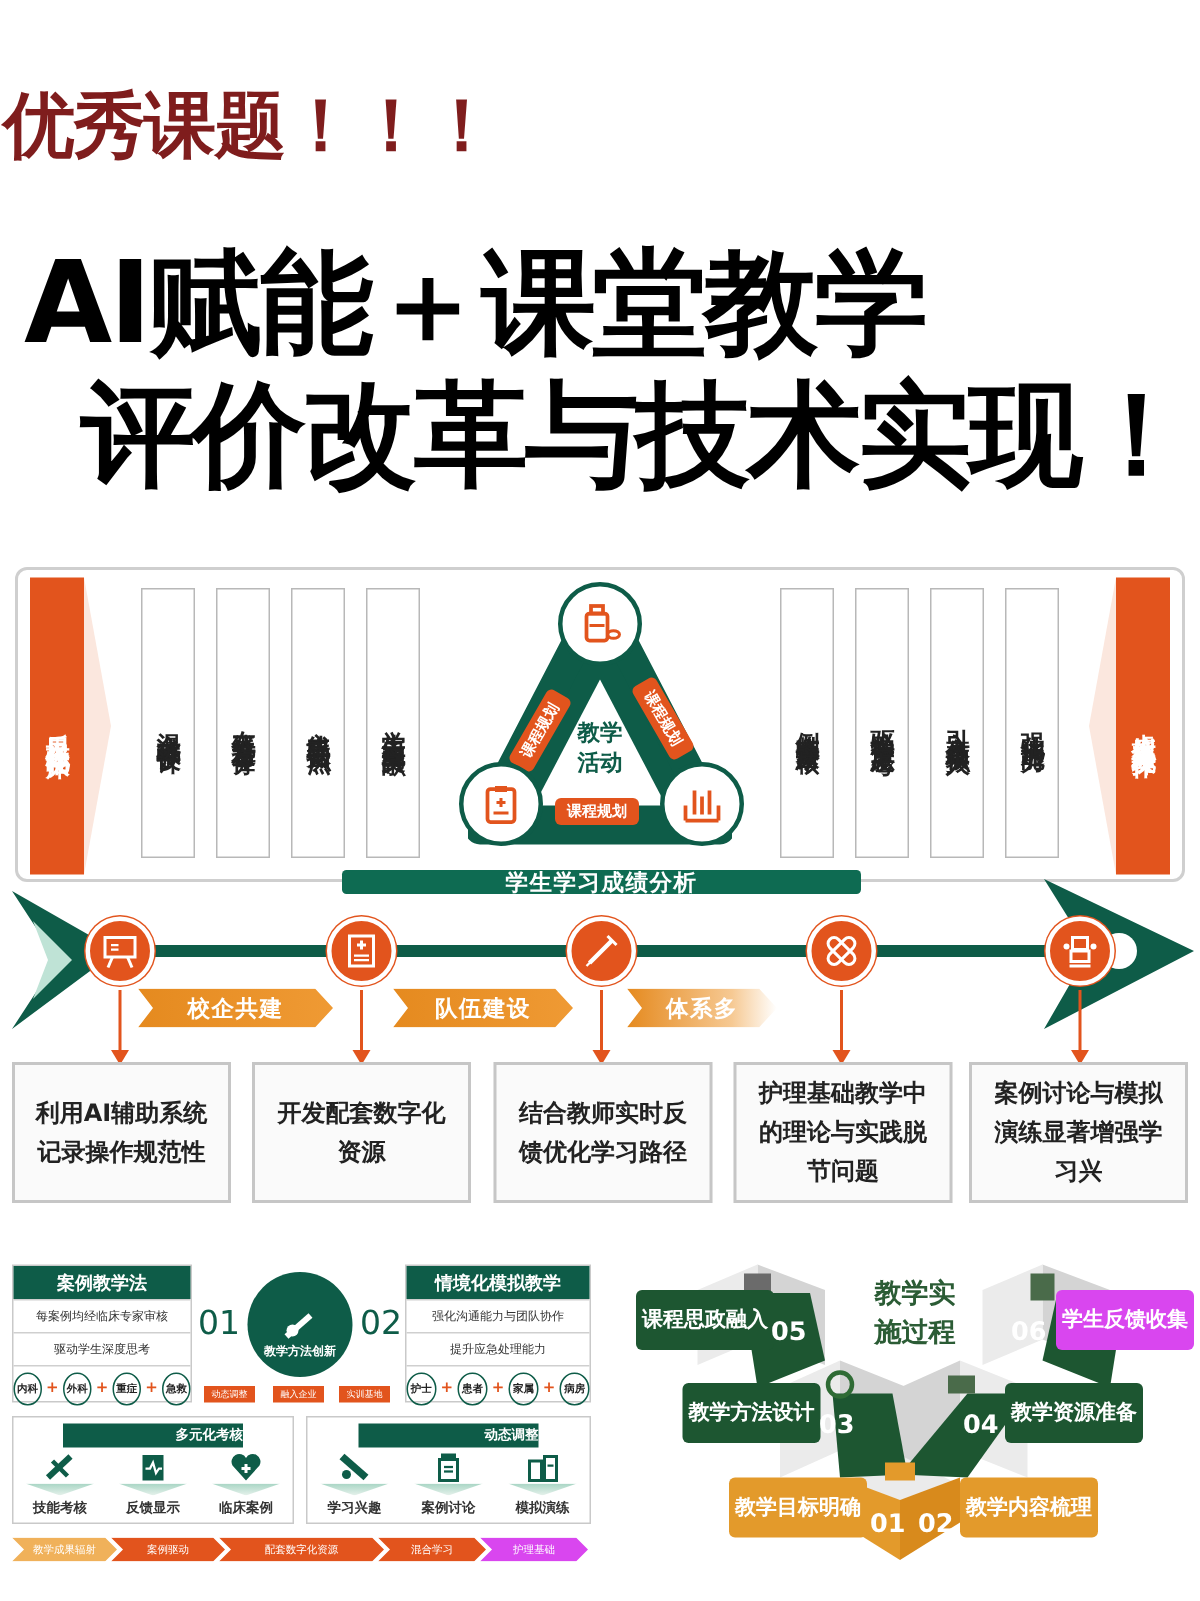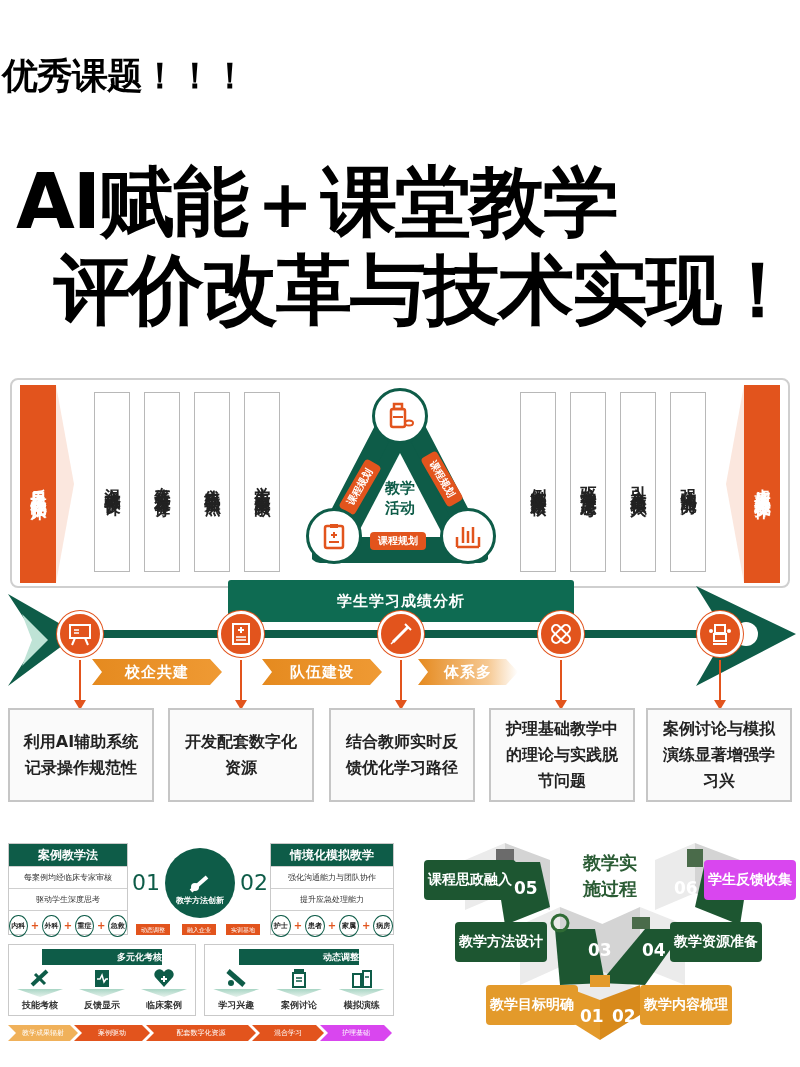--- a/index.html
+++ b/index.html
@@ -1,38 +1,38 @@
 <!DOCTYPE html>
 <html><head>
 <meta charset="utf-8">
 <style>
   * { box-sizing: border-box; margin: 0; padding: 0; }
   html, body { width: 800px; height: 1067px; background: #ffffff; overflow: hidden; }
   body { position: relative; font-family: "DejaVu Sans", sans-serif; color: #222; }
   .abs { position: absolute; }
 
   
-  .tag-line { left: 2px; top: 52px; font-family: "DejaVu Serif", serif; font-weight: bold; font-size: 36px; color: #000000; letter-spacing: -1px; white-space: nowrap; }
+  .tag-line { left: 2px; top: 52px; font-family: "DejaVu Serif", serif; font-weight: bold; font-size: 48px; color: #7f1d1d; letter-spacing: -1px; white-space: nowrap; }
   .headline { font-family: "DejaVu Sans", sans-serif; font-weight: bold; color: #000; white-space: nowrap; letter-spacing: -2px; margin-left: 16px; }
   .headline.l1 { left: 0; top: 152px; font-size: 76px; }
   .headline.l2 { left: 38px; top: 240px; font-size: 76px; }
 
   
   .panel { left: 10px; top: 378px; width: 780px; height: 210px; border: 2px solid #cfcfcf; border-radius: 8px; background: #fff; }
   .side-bar { width: 36px; top: 385px; height: 198px; background: #e2541d; color: #fff; font-weight: bold; font-size: 16px; writing-mode: vertical-rl; text-orientation: upright; display: flex; align-items: center; justify-content: center; letter-spacing: 2px; }
   .side-chev { top: 385px; width: 0; height: 0; border-top: 99px solid transparent; border-bottom: 99px solid transparent; opacity: 0.35; }
   .vcard { top: 392px; width: 36px; height: 180px; border: 1.5px solid #b8b8b8; background: #fff; writing-mode: vertical-rl; text-orientation: upright; display: flex; align-items: center; justify-content: center; font-weight: bold; font-size: 16px; color: #222; letter-spacing: 2px; }
 
   
   .tri-wrap { left: 312px; top: 385px; width: 176px; height: 190px; }
   .tri-center { left: 370px; top: 478px; width: 60px; text-align: center; font-weight: bold; font-size: 15px; color: #0e5c48; line-height: 20px; }
   .tri-pill { background: #e2541d; color: #fff; font-size: 10px; font-weight: bold; border-radius: 4px; padding: 2px 8px; white-space: nowrap; }
   .circle-icon { width: 56px; height: 56px; border-radius: 50%; background: #fff; border: 3px solid #0e5c48; display: flex; align-items: center; justify-content: center; }
 
-  .analysis-bar { left: 228px; top: 580px; width: 346px; height: 42px; background: #0e6b52; color: #fff; font-weight: bold; font-size: 15px; display: flex; align-items: center; justify-content: center; border-radius: 3px; letter-spacing: 1px; }
+  .analysis-bar { left: 228px; top: 580px; width: 346px; height: 16px; background: #0e6b52; color: #fff; font-weight: bold; font-size: 15px; display: flex; align-items: center; justify-content: center; border-radius: 3px; letter-spacing: 1px; }
 
   
   .timeline-line { left: 60px; top: 630px; width: 660px; height: 8px; background: #0e5c48; border-radius: 3px; }
   .node { width: 46px; height: 46px; border-radius: 50%; background: #e2541d; border: 3px solid #fff; box-shadow: 0 0 0 1px #e2541d; display: flex; align-items: center; justify-content: center; }
   .drop { width: 2px; height: 44px; background: #e2541d; }
   .drop-head { width: 0; height: 0; border-left: 6px solid transparent; border-right: 6px solid transparent; border-top: 10px solid #e2541d; }
   .ribbon { height: 26px; color: #fff; font-weight: bold; font-size: 15px; display: flex; align-items: center; justify-content: center; letter-spacing: 1px;
             clip-path: polygon(0 0, calc(100% - 12px) 0, 100% 50%, calc(100% - 12px) 100%, 0 100%, 10px 50%); background: linear-gradient(90deg,#e58a1f,#ef9a34); }
 
   .outcome { top: 708px; width: 146px; height: 94px; border: 2px solid #c6c6c6; background: #fafafa; display: flex; align-items: center; justify-content: center; text-align: center; font-weight: bold; font-size: 16px; line-height: 26px; color: #222; padding: 4px 10px; }
@@ -348,21 +348,21 @@
   <div>施过程</div>
 </div>
 
 <div class="abs proc-label" style="left:424px;top:860px;width:92px;background:#1d5631;">课程思政融入</div>
 <div class="abs proc-num" style="left:514px;top:878px;">05</div>
 
 <div class="abs proc-label" style="left:704px;top:860px;width:92px;background:#d946ef;">学生反馈收集</div>
 <div class="abs proc-num" style="left:674px;top:878px;">06</div>
 
 <div class="abs proc-label" style="left:455px;top:922px;width:92px;background:#1d5631;">教学方法设计</div>
-<div class="abs proc-num" style="left:546px;top:940px;margin-left:42px;">03</div>
+<div class="abs proc-num" style="left:546px;top:940px;">03</div>
 
 <div class="abs proc-label" style="left:670px;top:922px;width:92px;background:#1d5631;">教学资源准备</div>
 <div class="abs proc-num" style="left:642px;top:940px;">04</div>
 
 <div class="abs proc-label" style="left:486px;top:985px;width:92px;background:#e39a2b;">教学目标明确</div>
 <div class="abs proc-num" style="left:580px;top:1006px;">01</div>
 <div class="abs proc-num" style="left:612px;top:1006px;">02</div>
 <div class="abs proc-label" style="left:640px;top:985px;width:92px;background:#e39a2b;">教学内容梳理</div>
 
 </body></html>

